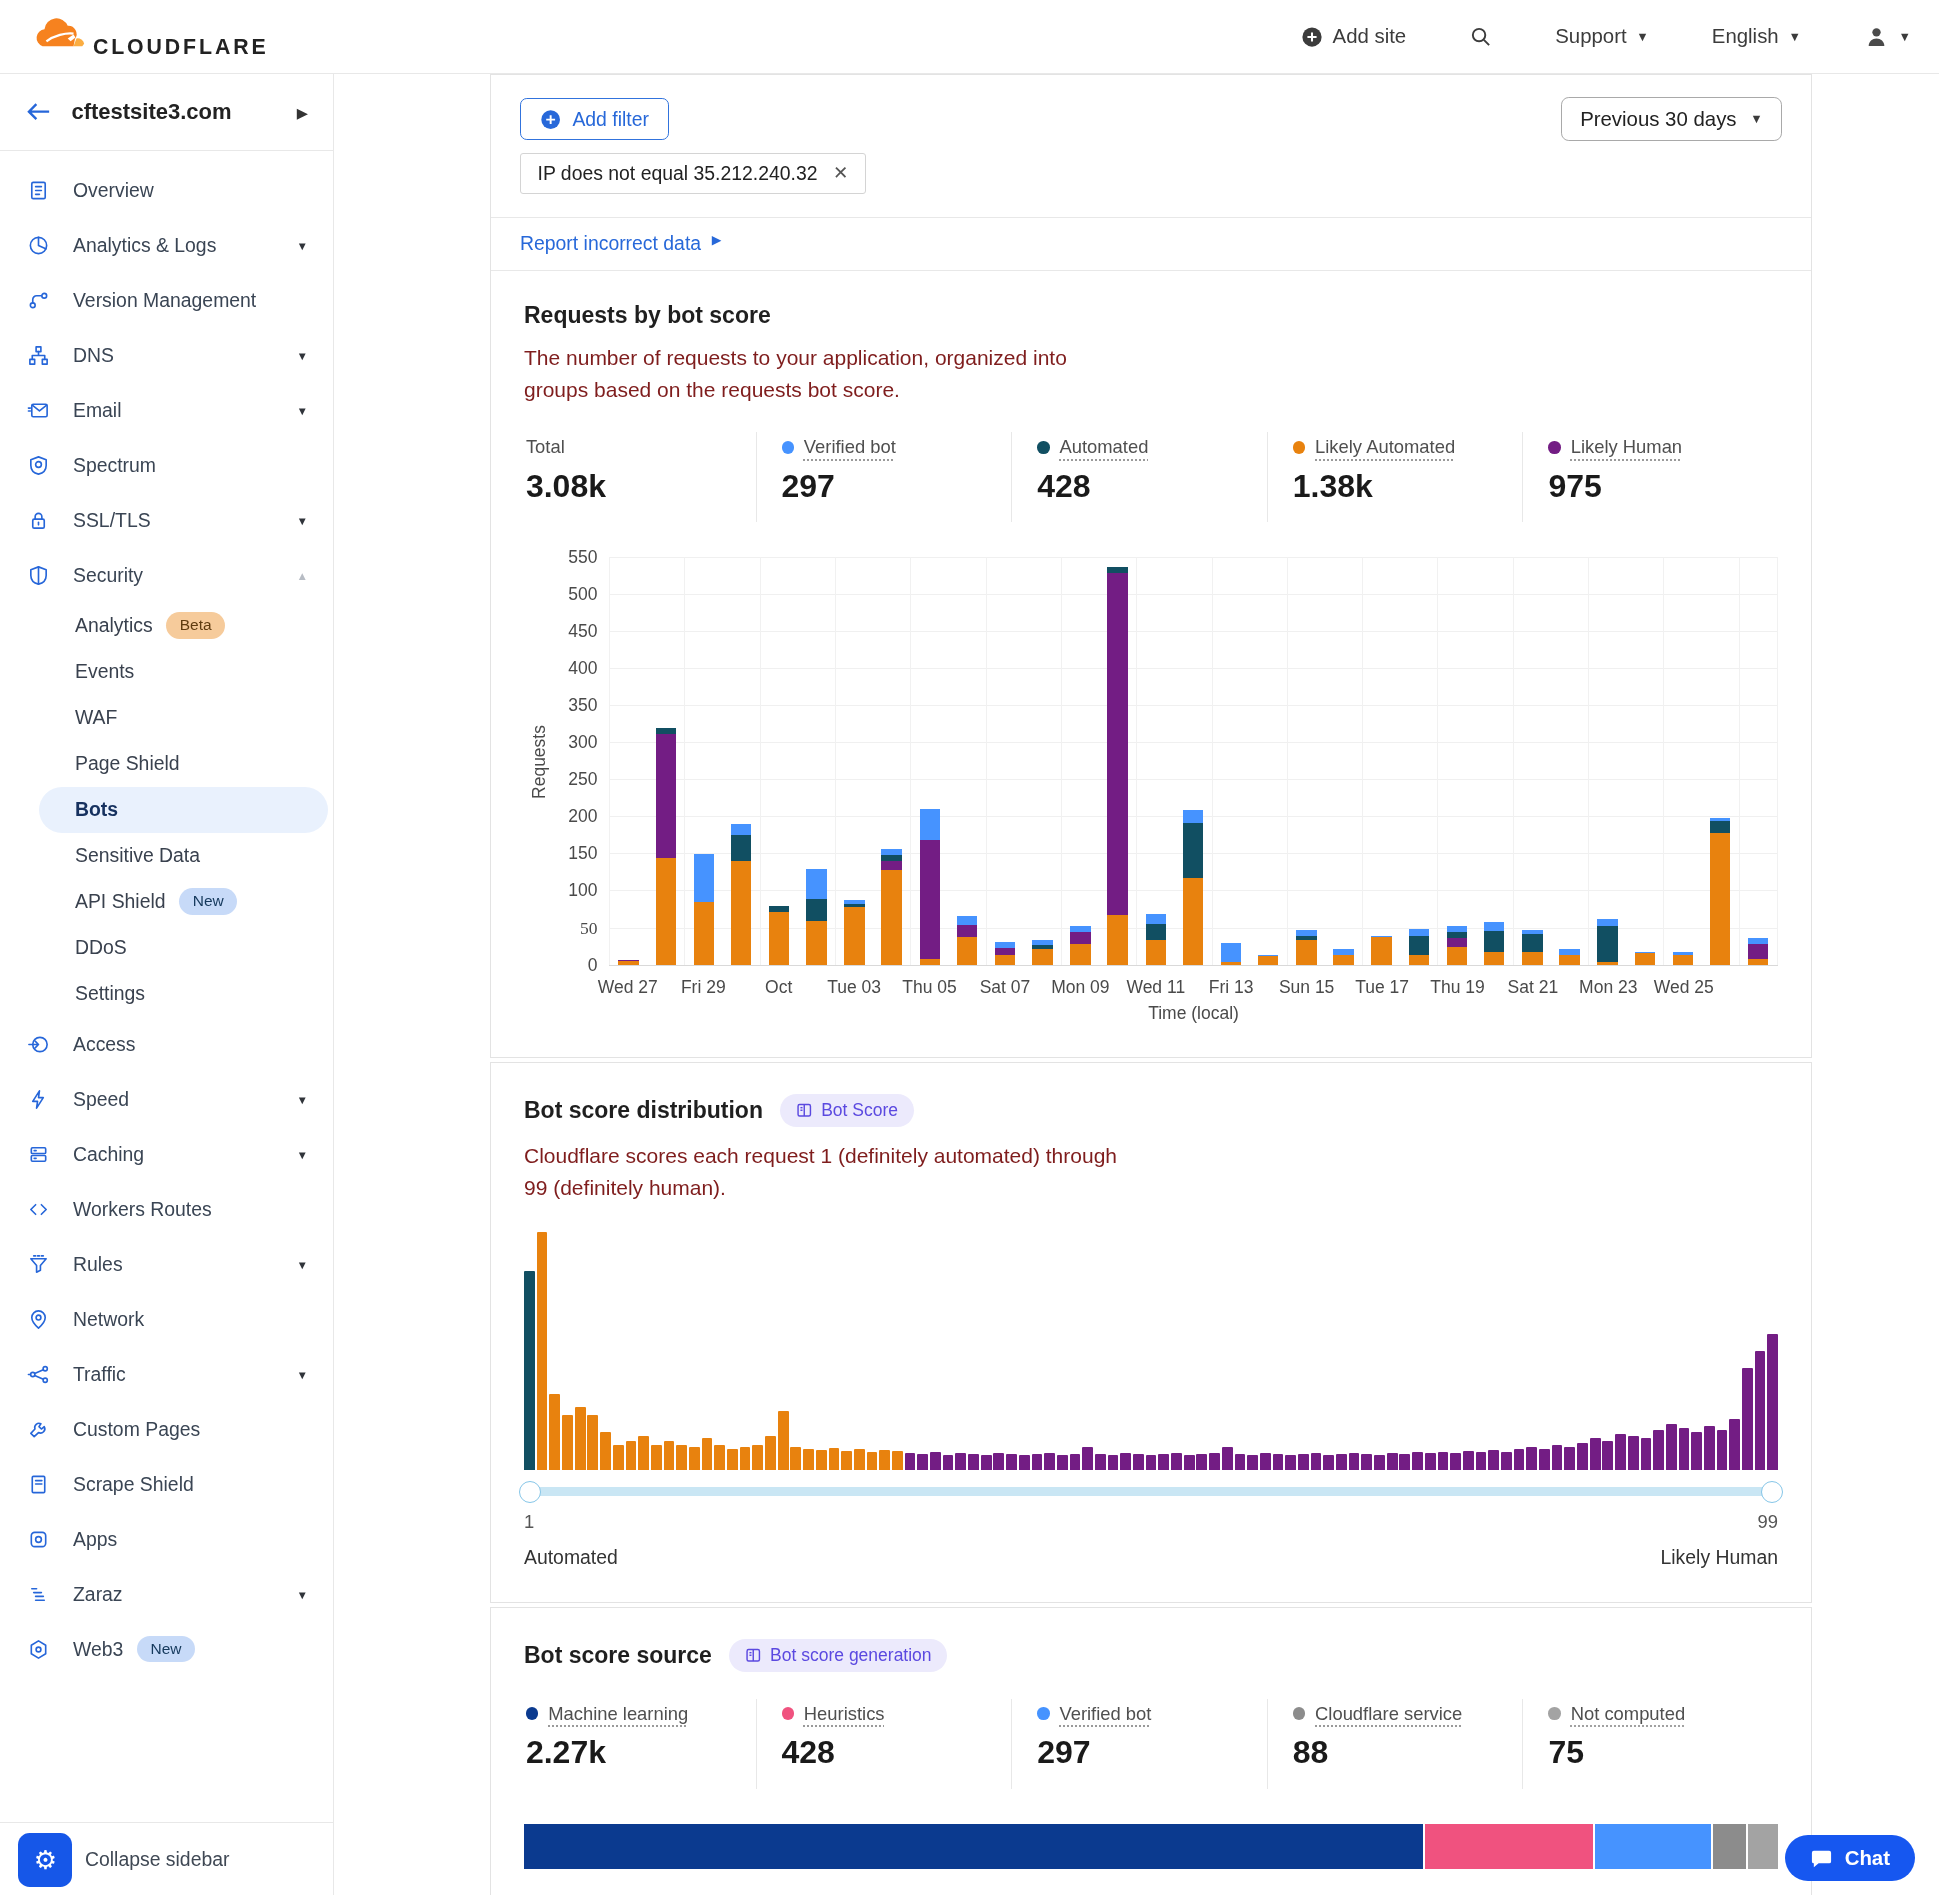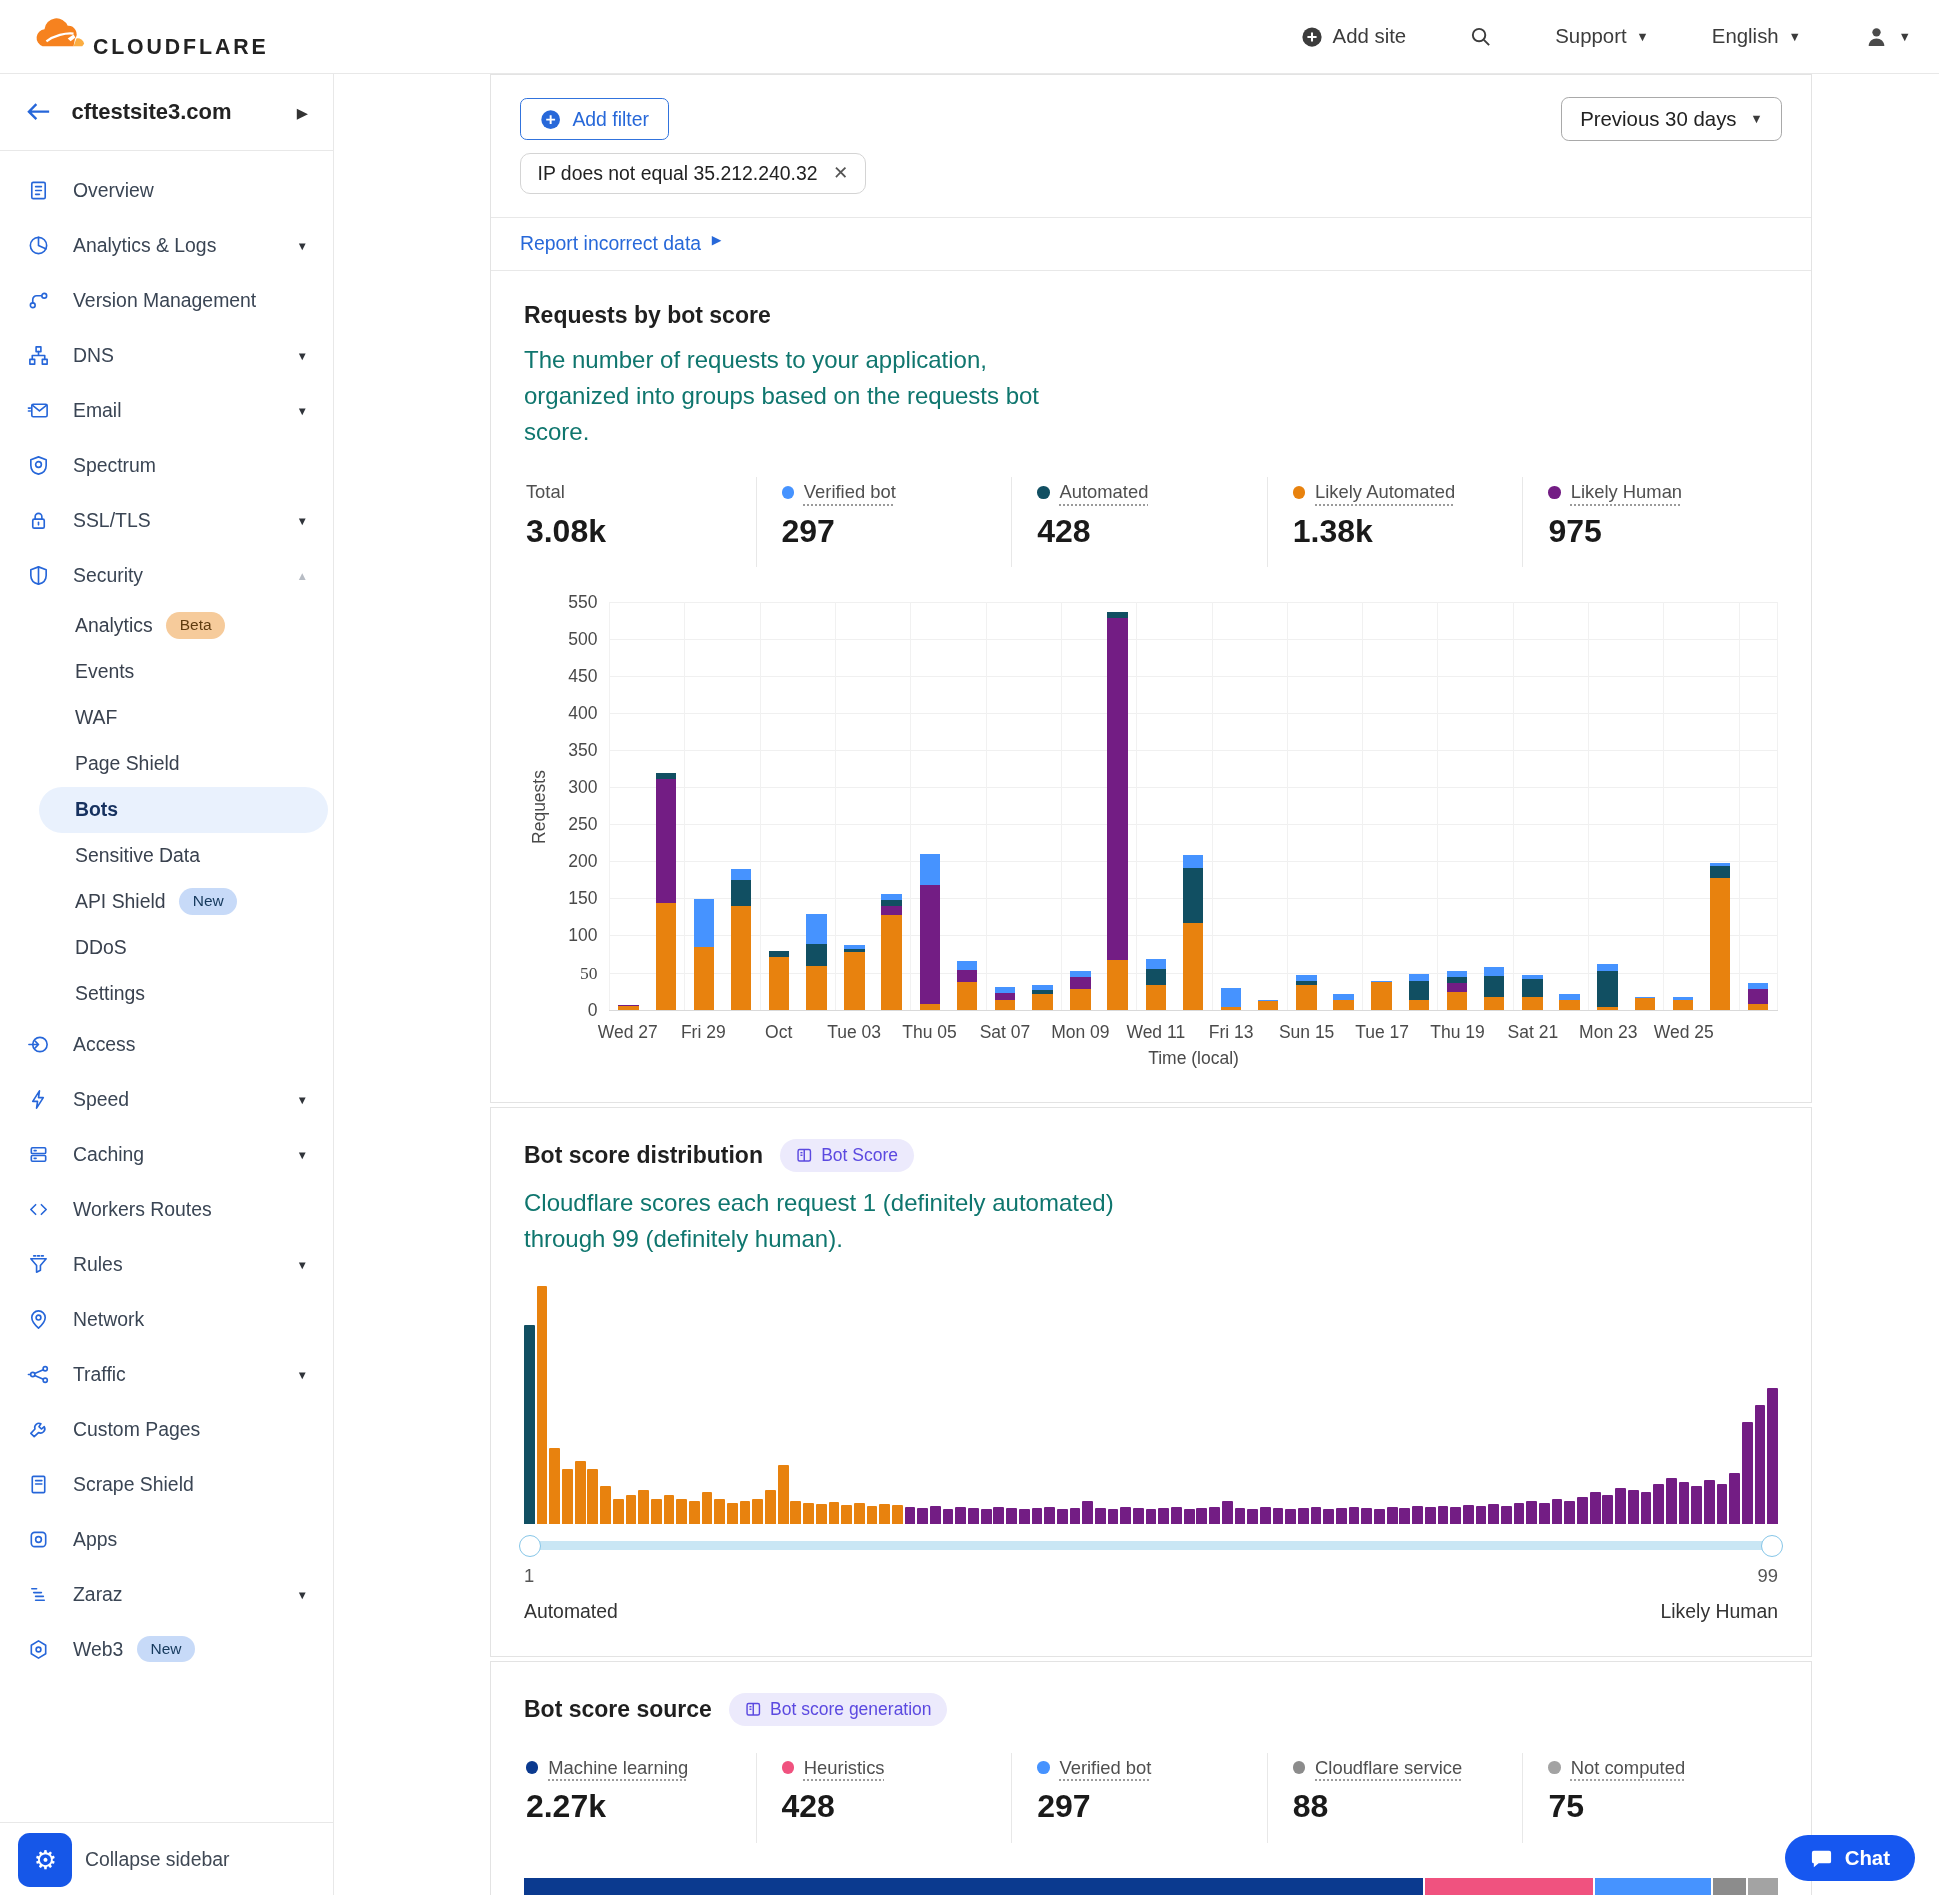--- a/index.html
+++ b/index.html
@@ -39,35 +39,35 @@
   .gear-fab{position:absolute;left:18.4px;bottom:7.8px;width:54px;height:54px;border-radius:11.6px;background:#1657e8;
             display:flex;align-items:center;justify-content:center;color:#fff;font-size:26px;z-index:9;cursor:pointer}
   
   .main{position:absolute;top:74px;left:334px;right:0;bottom:0;padding:0 128px 0 156px;box-sizing:border-box;overflow:hidden}
   .card{border:1px solid #e3e3e3;background:#fff;box-sizing:border-box}
   .card + .card{margin-top:3.9px}
   
   .filter-area{padding:23px 29px;position:relative}
   .btn-addfilter{display:inline-flex;align-items:center;gap:10.7px;border:1px solid #3173dd;color:#2768d9;background:#fff;
                  border-radius:6.8px;padding:8.7px 19.4px;font-size:19.4px;cursor:pointer}
-  .chip{margin-top:12.6px;display:inline-flex;align-items:center;gap:15.5px;border:1px solid #d4d4d4;border-radius:10px;
+  .chip{margin-top:12.6px;display:inline-flex;align-items:center;gap:15.5px;border:1px solid #d4d4d4;border-radius:3px;
         padding:7.8px 16.5px;font-size:19.4px;color:#222;background:#fff}
   .chip-x{color:#555;font-size:18.4px;cursor:pointer}
   .range-select{position:absolute;right:29px;top:22px;display:inline-flex;align-items:center;gap:13.6px;
                 border:1px solid #a9a9a9;border-radius:7.8px;padding:9.7px 18.4px;font-size:20.4px;color:#222;background:#fff;cursor:pointer}
   .divider{border-top:1px solid #e8e8e8}
   .report-row{padding:14.6px 29px;display:flex;align-items:flex-start;gap:10.7px;font-size:19.4px;color:#2768d9;cursor:pointer}
   .report-arrow{font-size:12.6px}
   
   .section{padding:31px 33px 33px}
   .sec-title-row{display:flex;align-items:center;gap:17.5px}
   .sec-title{font-size:23px;font-weight:700;color:#1f1f1f}
   .pill-badge{display:inline-flex;align-items:center;gap:8.7px;background:#eceafc;color:#5b49e0;font-size:17.5px;
               padding:5.8px 15.5px;border-radius:16.5px;cursor:pointer}
-  .sec-desc{margin-top:13.6px;font-size:24px;color:#0f766e;line-height:1.5}
+  .sec-desc{margin-top:13.6px;font-size:21px;color:#7f1d1d;line-height:1.5}
   
   .stats{display:flex;margin-top:27px}
   .stat{flex:1;padding:3.9px 0 17.5px 25px;border-left:1px solid #e8e8e8}
   .stat:first-child{border-left:none;padding-left:1.9px}
   .stat-label-row{display:flex;align-items:center;gap:9.7px;font-size:18.4px;color:#4f4f4f}
   .dot{width:12.6px;height:12.6px;border-radius:50%;flex:none}
   .stat-label.u{text-decoration:underline dotted;text-decoration-color:#9a9a9a;text-underline-offset:5.8px}
   .stat-value{margin-top:9.7px;font-size:32px;font-weight:700;color:#1a1a1a}
   
   .chart{display:flex;margin-top:35px}

